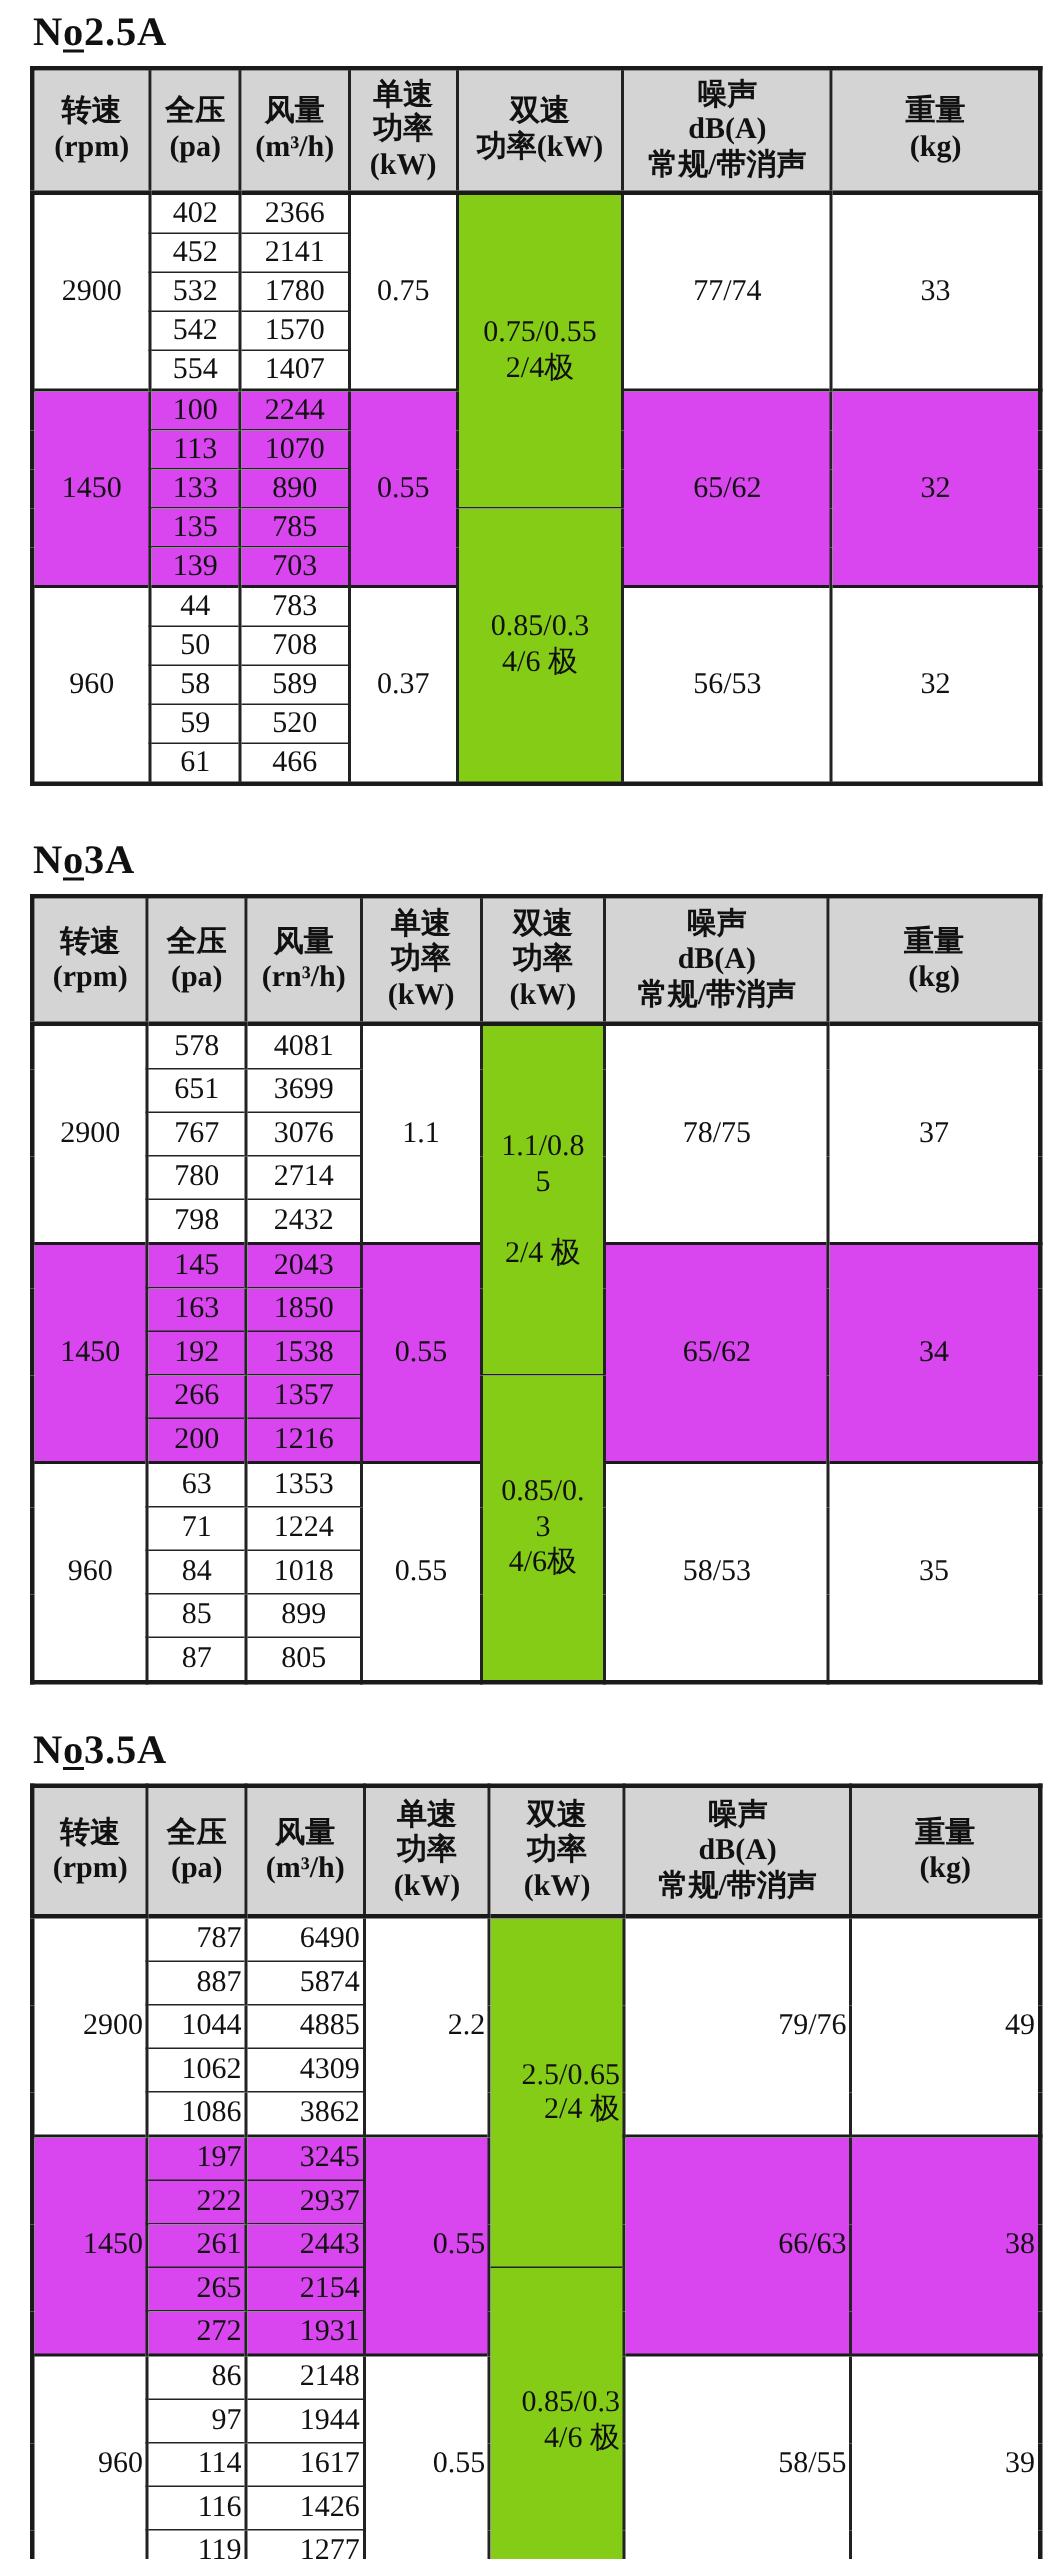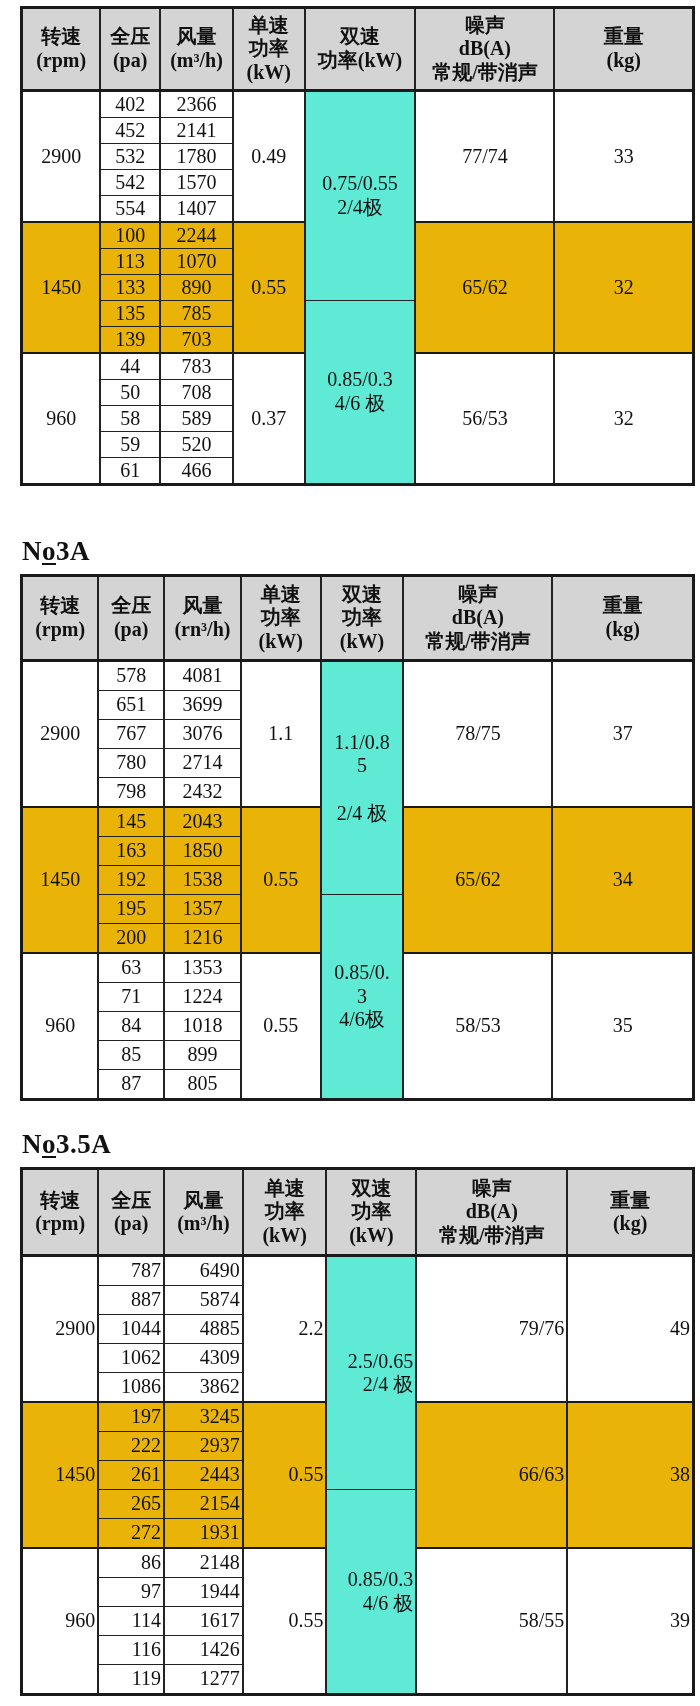--- a/index.html
+++ b/index.html
@@ -11,21 +11,21 @@
   }
   .page {
     width: 700px;
     height: 1706px;
     box-sizing: border-box;
     padding: 6px 5px 0 20px;
     overflow: hidden;
     background: #ffffff;
   }
   .spec-block { margin: 0; }
-  .spec-block.gap1 { margin-top: 50px; }
+  .spec-block.gap1 { margin-top: 34px; }
   .spec-block.gap2 { margin-top: 28px; }
   h2.table-title {
     margin: 0 0 7px 2px;
     font-size: 27px;
     font-weight: 600;
     line-height: 1.15;
     letter-spacing: 0.5px;
   }
   h2.table-title .u {
     text-decoration: underline;
@@ -56,29 +56,30 @@
     font-size: 20px;
     border-bottom: 3px solid #1a1a1a;
     height: 80px;
   }
   .t0 tbody td { height: 25px; text-align: center; }
   .t1 tbody td { height: 28px; }
   .t2 tbody td { height: 28px; text-align: right; }
   .t1 thead th { height: 82px; }
   .t2 thead th { height: 84px; }
   tr.group-start td { border-top: 2px solid #1a1a1a; }
-  td.shaded { background: #eab308; }
-  td.dual { background: #5eead4; }
+  td.shaded { background: #d946ef; }
+  td.dual { background: #84cc16; }
 </style>
 </head>
 <body>
 
 <div class="page">
 
   <section class="spec-block">
+    <h2 class="table-title"><span>N</span><span class="u">o</span><span>2.5A</span></h2>
     <table class="spec-table t0">
         <colgroup>
           <col style="width: 79px;">
           <col style="width: 60px;">
           <col style="width: 73px;">
           <col style="width: 72px;">
           <col style="width: 111px;">
           <col style="width: 140px;">
           <col style="width: 140px;">
         </colgroup>
@@ -100,21 +101,21 @@
 常规/带消声</th>
             <th>重量
 (kg)</th>
           </tr>
         </thead>
         <tbody>
           <tr>
             <td rowspan="5">2900</td>
             <td>402</td>
             <td>2366</td>
-            <td rowspan="5">0.49</td>
+            <td rowspan="5">0.75</td>
             <td class="dual" rowspan="8">0.75/0.55
 2/4极</td>
             <td rowspan="5">77/74</td>
             <td rowspan="5">33</td>
           </tr>
           <tr>
             <td>452</td>
             <td>2141</td>
           </tr>
           <tr>
@@ -255,21 +256,21 @@
           </tr>
           <tr>
             <td class="shaded">163</td>
             <td class="shaded">1850</td>
           </tr>
           <tr>
             <td class="shaded">192</td>
             <td class="shaded">1538</td>
           </tr>
           <tr>
-            <td class="shaded">195</td>
+            <td class="shaded">266</td>
             <td class="shaded">1357</td>
             <td class="dual" rowspan="7">0.85/0.
 3
 4/6极</td>
           </tr>
           <tr>
             <td class="shaded">200</td>
             <td class="shaded">1216</td>
           </tr>
           <tr class="group-start">

